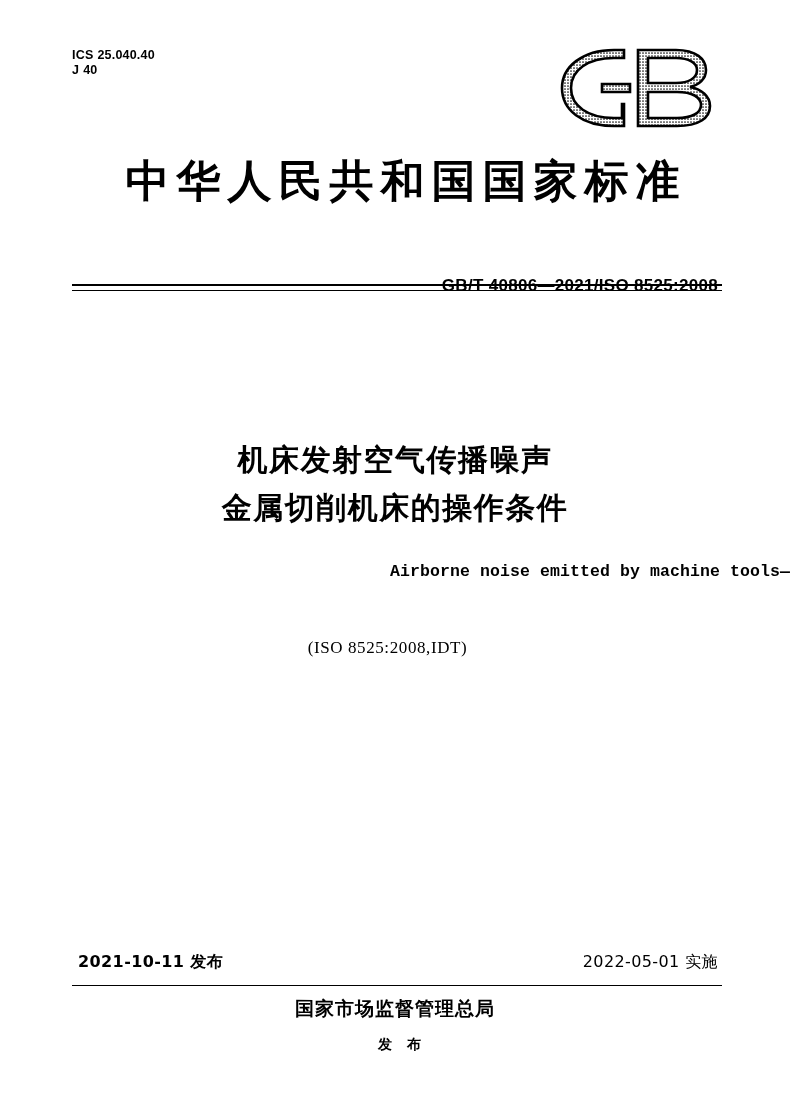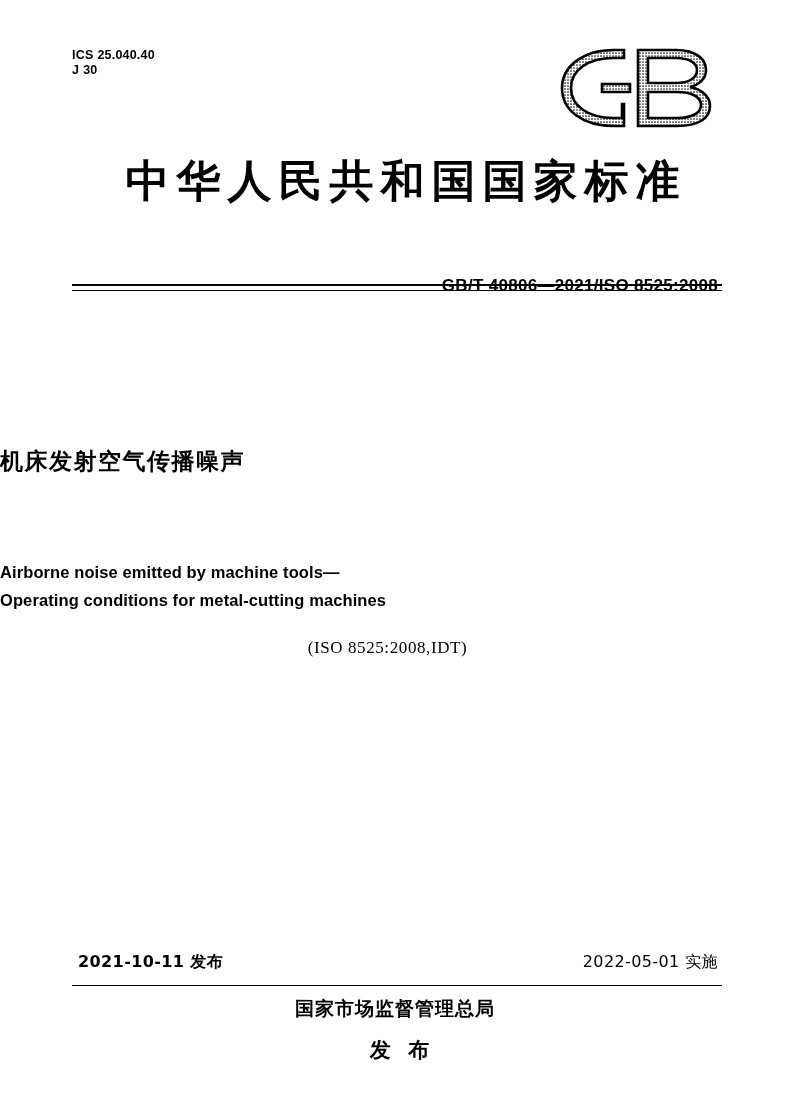--- a/index.html
+++ b/index.html
@@ -93,32 +93,33 @@
     right: 68px;
     top: 985px;
     border-top: 1.6px solid #000;
   }
 
   
   .title-cn {
     position: absolute;
     left: 0; right: 0;
     top: 438px;
-    font-family: Liberation Serif, serif;
-    font-weight: bold;
-    font-size: 23px;
+    text-align: center;
+    font-family: Liberation Mono, monospace;
+    font-weight: bold;
+    font-size: 30px;
     line-height: 48px;
     letter-spacing: 1.5px;
   }
   .title-en {
     position: absolute;
     left: 0; right: 0;
     top: 558px;
-    text-align: left;
-    font-family: Liberation Sans, sans-serif;
+    text-align: right;
+    font-family: Liberation Mono, monospace;
     font-weight: bold;
     font-size: 16.5px;
     line-height: 28px;
     letter-spacing: 0.1px;
   }
   .title-iso {
     position: absolute;
     left: 0; right: 15px;
     top: 638px;
     text-align: center;
@@ -161,37 +162,37 @@
     font-family: "DejaVu Sans", "Liberation Sans", sans-serif;
     font-weight: bold;
     font-size: 19px;
     line-height: 27px;
     letter-spacing: 1px;
     text-align: center;
   }
   .publisher-verb {
     font-family: "DejaVu Sans", "Liberation Sans", sans-serif;
     font-weight: bold;
-    font-size: 21px;
+    font-size: 14px;
     letter-spacing: 5px;
     margin-left: 14px;
     padding-top: 14px;
   }
 </style>
 </head>
 <body>
 
 <div class="page">
 
   <div class="ics-block">
     <div>
       <span>ICS</span><span class="ics-num">25.040.40</span>
     </div>
     <div>
-      <span>J</span><span class="ics-num">30</span>
+      <span>J</span><span class="ics-num">40</span>
     </div>
   </div>
 
   <div class="gb-logo">
     <svg width="170" height="95" viewBox="0 0 170 95" xmlns="http://www.w3.org/2000/svg">
       <defs>
         <pattern id="dots" width="3" height="3" patternUnits="userSpaceOnUse">
           <rect width="3" height="3" fill="#ffffff"></rect>
           <circle cx="1" cy="1" r="0.85" fill="#111111"></circle>
         </pattern>
@@ -208,25 +209,25 @@
 
   <div class="cn-standard-title">中华人民共和国国家标准</div>
 
   <div class="std-number">GB/T 40806—2021/ISO 8525:2008</div>
 
   <div class="rule-top"></div>
   <div class="rule-thin"></div>
 
   <div class="title-cn">
     <div>机床发射空气传播噪声</div>
+    <div>金属切削机床的操作条件</div>
   </div>
 
   <div class="title-en">
     <div>Airborne noise emitted by machine tools—</div>
-    <div>Operating conditions for metal-cutting machines</div>
   </div>
 
   <div class="title-iso">(ISO 8525:2008,IDT)</div>
 
   <div class="date-issue">2021-10-11 发布</div>
   <div class="date-impl">2022-05-01 实施</div>
   <div class="rule-bottom"></div>
 
   <div class="publisher">
     <div class="publisher-names">

